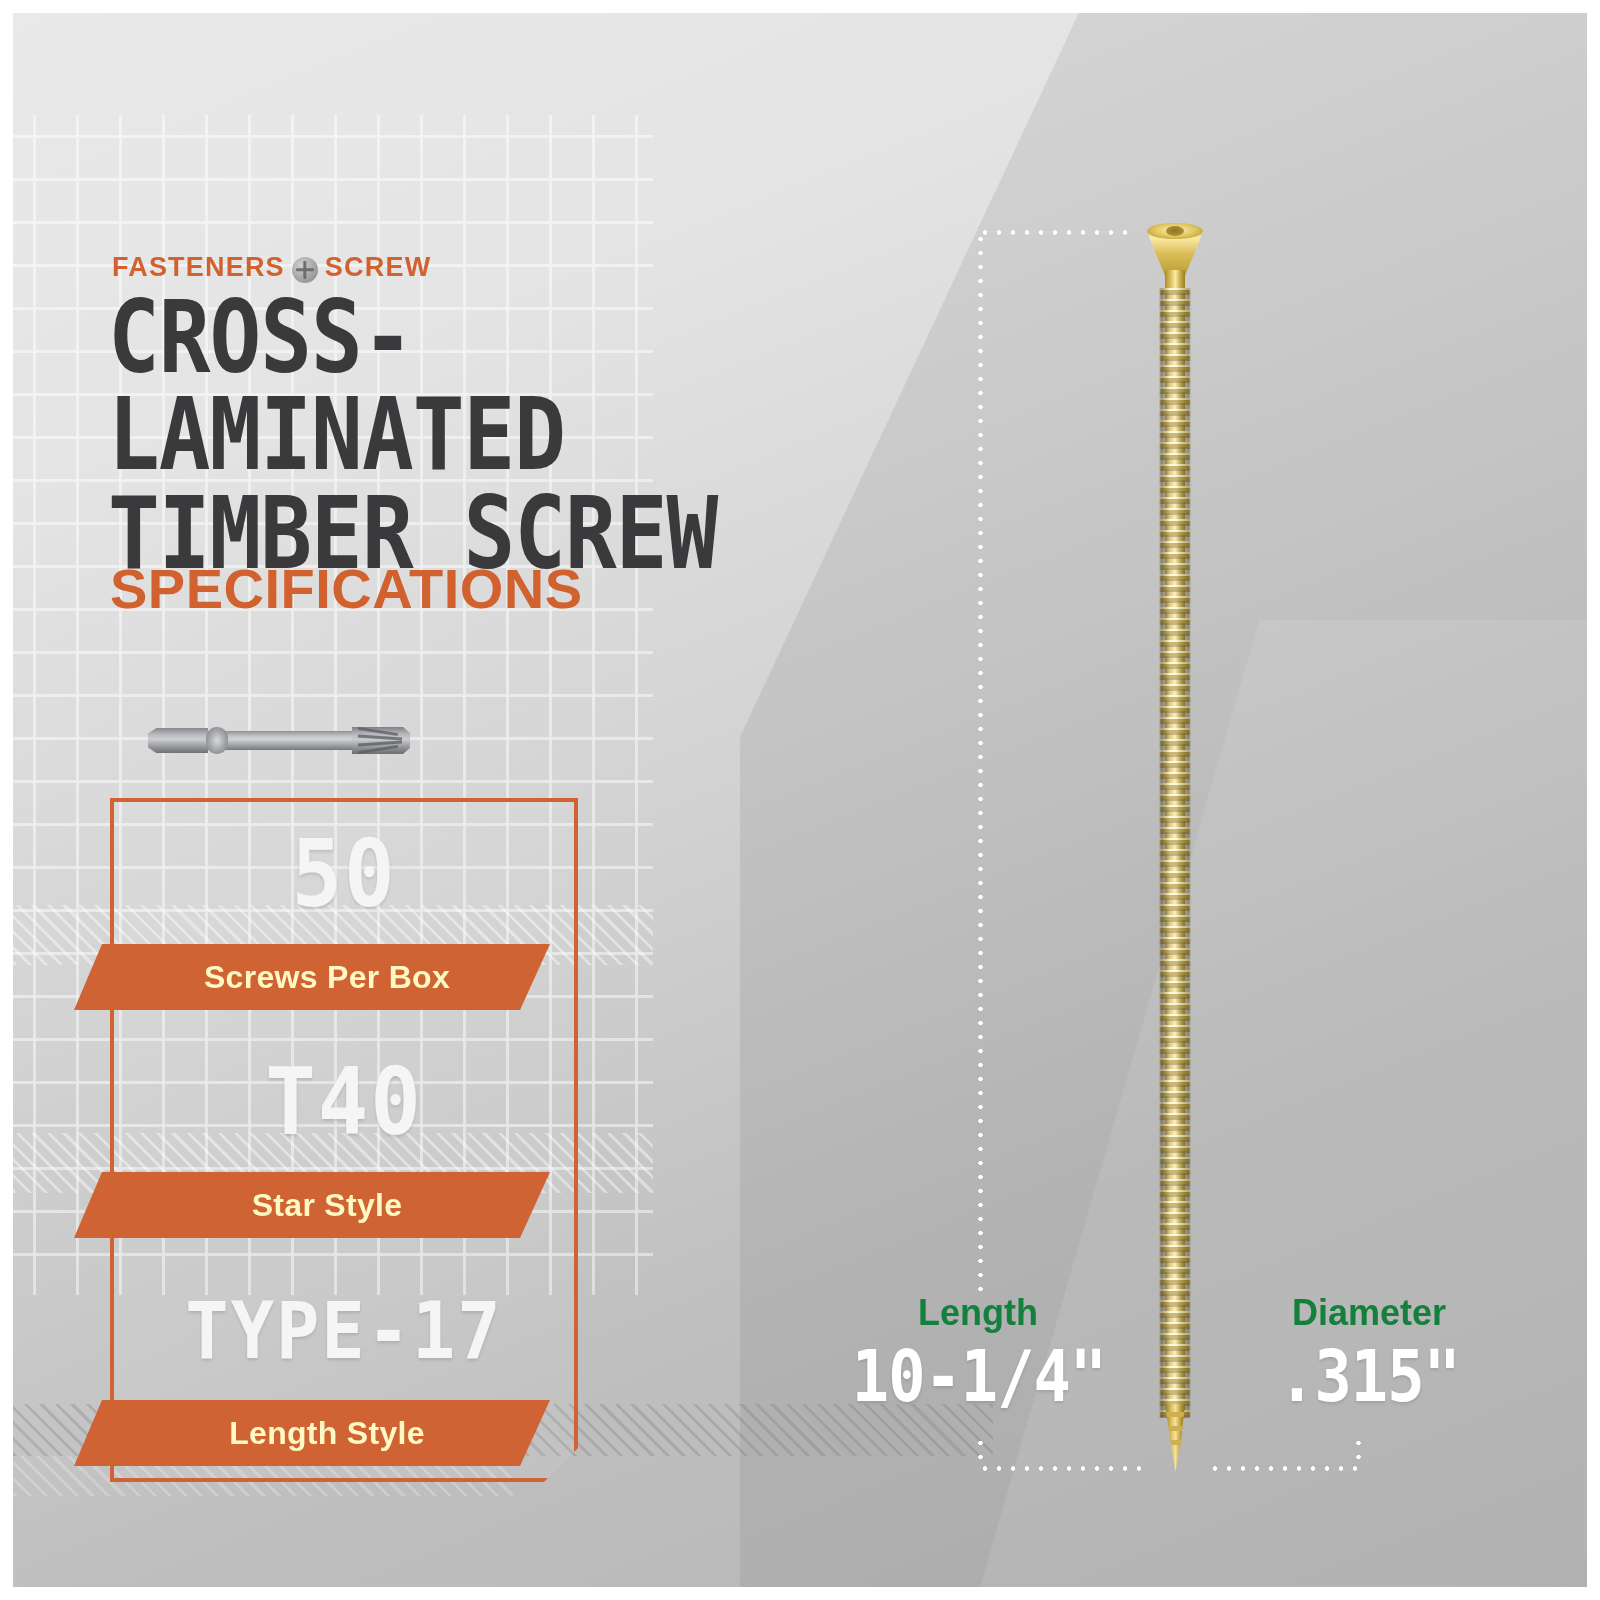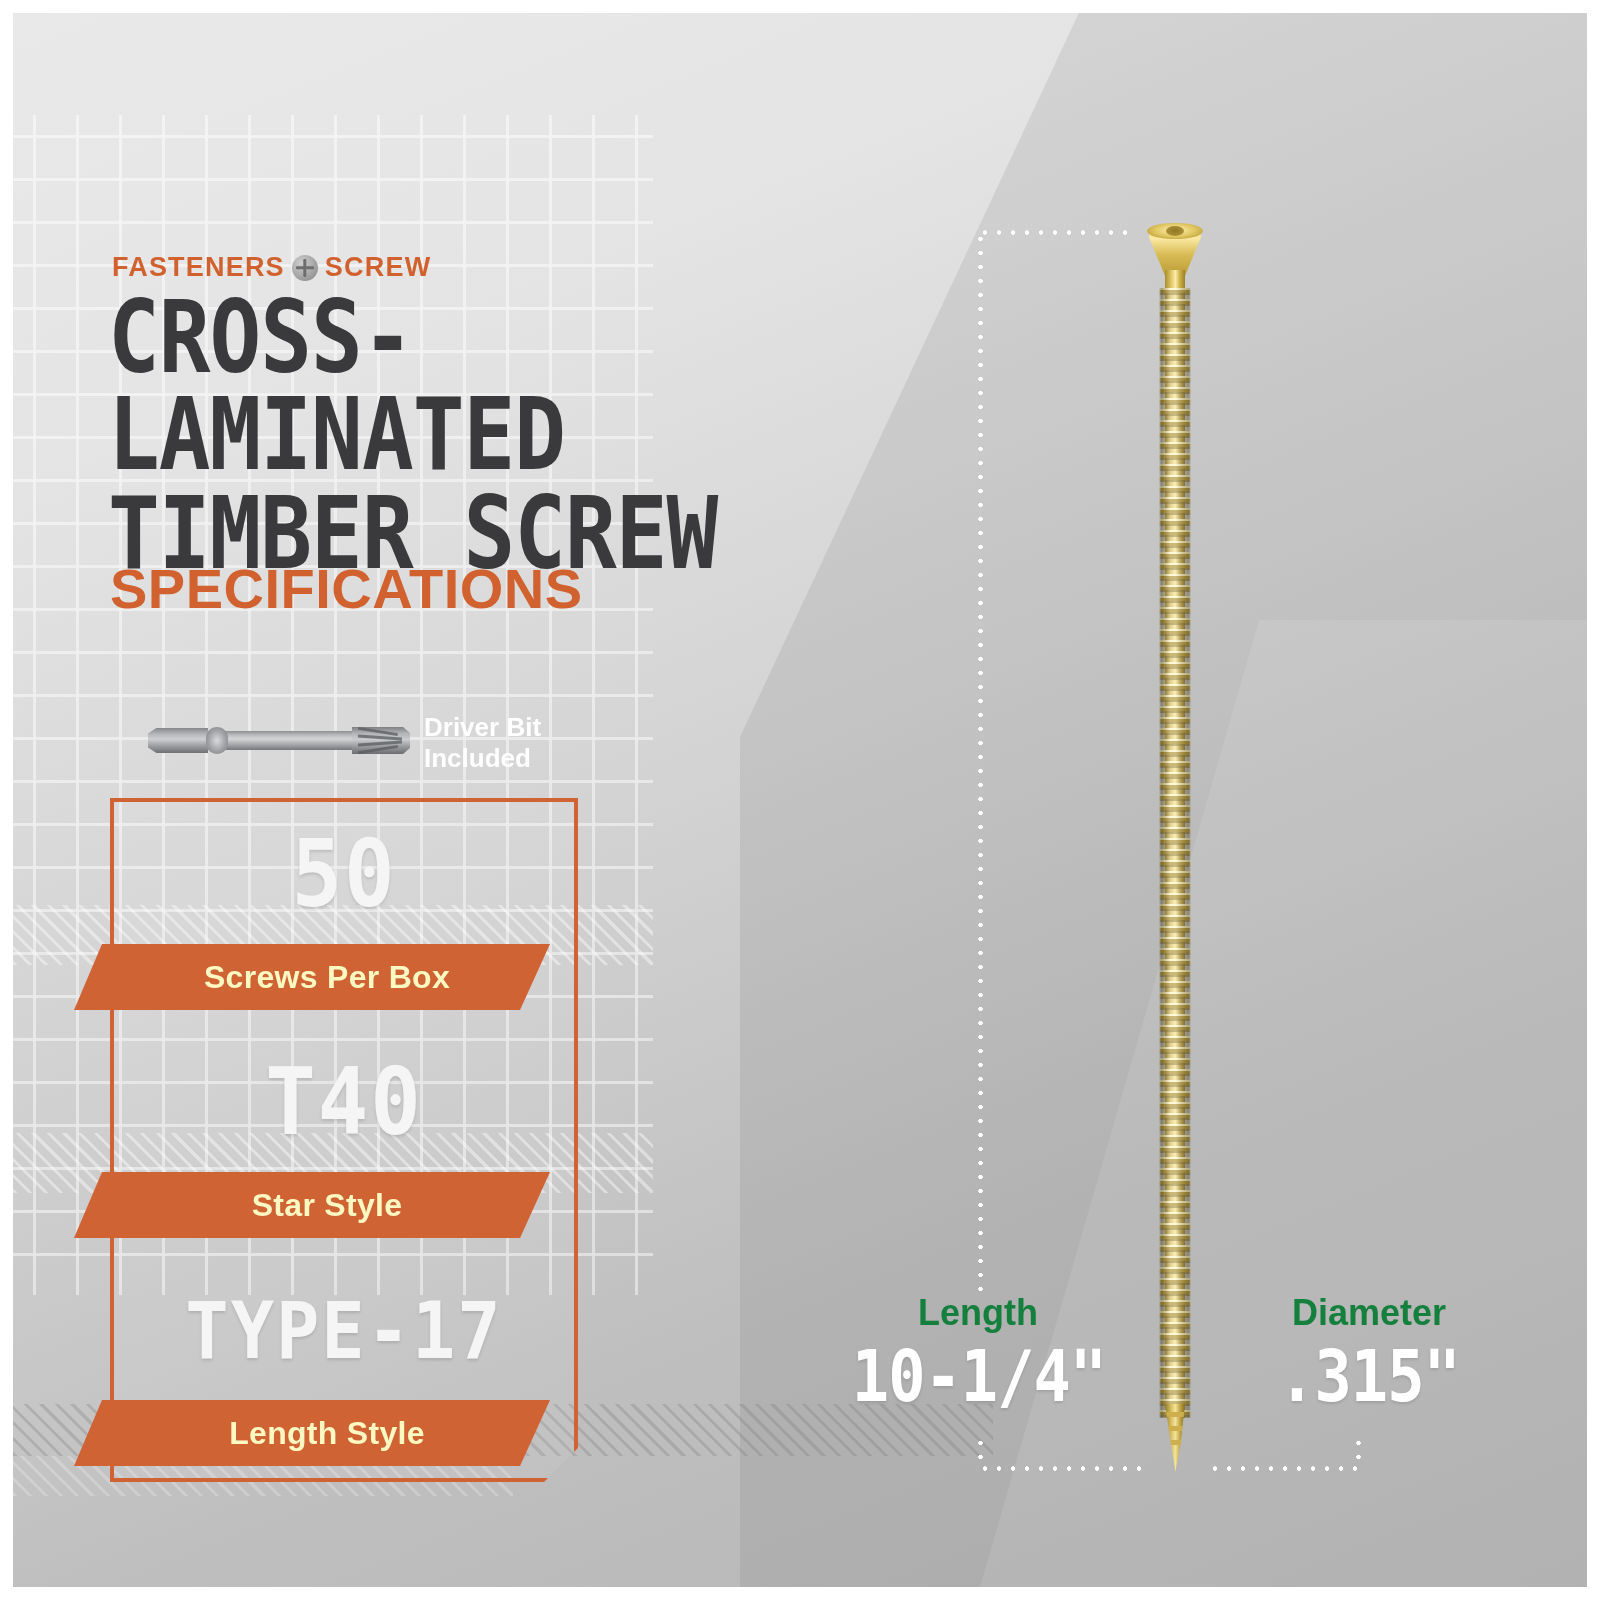--- a/index.html
+++ b/index.html
@@ -34,21 +34,21 @@
     background-image:repeating-linear-gradient(45deg,rgba(255,255,255,.55) 0 3px,rgba(0,0,0,0) 3px 11px);
     opacity:.75;}
   .hatch.dark{background-image:repeating-linear-gradient(45deg,rgba(120,120,120,.38) 0 3px,rgba(0,0,0,0) 3px 11px);}
 
   .white-strip-r{position:absolute;right:0;top:0;width:13px;height:1600px;background:#fff;}
   .white-strip-l{position:absolute;left:0;top:0;width:13px;height:1600px;background:#fff;}
   .white-strip-t{position:absolute;left:0;top:0;width:1600px;height:13px;background:#fff;}
   .white-strip-b{position:absolute;left:0;bottom:0;width:1600px;height:13px;background:#fff;}
 
   
-  .brand{position:absolute;left:112px;top:252px;display:flex;align-items:center;gap:7px;}
+  .brand{position:absolute;left:112px;top:252px;display:flex;align-items:flex-end;gap:7px;}
   .brand-text{font-size:27px;font-weight:bold;letter-spacing:1.2px;color:#d1622f;
     font-family:"Liberation Sans",sans-serif;}
   .brand-screw{width:26px;height:26px;border-radius:50%;
     background:radial-gradient(circle at 36% 32%,#cfcfcf,#9a9a9a 70%,#868686 100%);
     position:relative;flex:none;}
   .brand-screw::before,.brand-screw::after{content:"";position:absolute;background:#6e6e6e;border-radius:1px;}
   .brand-screw::before{left:50%;top:4px;width:3.4px;height:18px;transform:translateX(-50%);}
   .brand-screw::after{top:50%;left:4px;height:3.4px;width:18px;transform:translateY(-50%);}
 
   
@@ -182,24 +182,20 @@
     <div class="bit-body"></div>
     <div class="bit-hex"></div>
     <div class="bit-groove"></div>
     <div class="bit-tip">
       <i></i>
         <i></i>
         <i></i>
         <i></i>
     </div>
   </div>
-  <div class="bit-label">
-    <div>Driver Bit</div>
-    <div>Included</div>
-  </div>
 
   <div class="spec-frame"></div>
   <div class="spec-rows">
 
     <div class="spec-row" style="top:0px;">
       <div class="spec-value">50</div>
       <div class="ribbon">
         <span>Screws Per Box</span>
       </div>
     </div>

